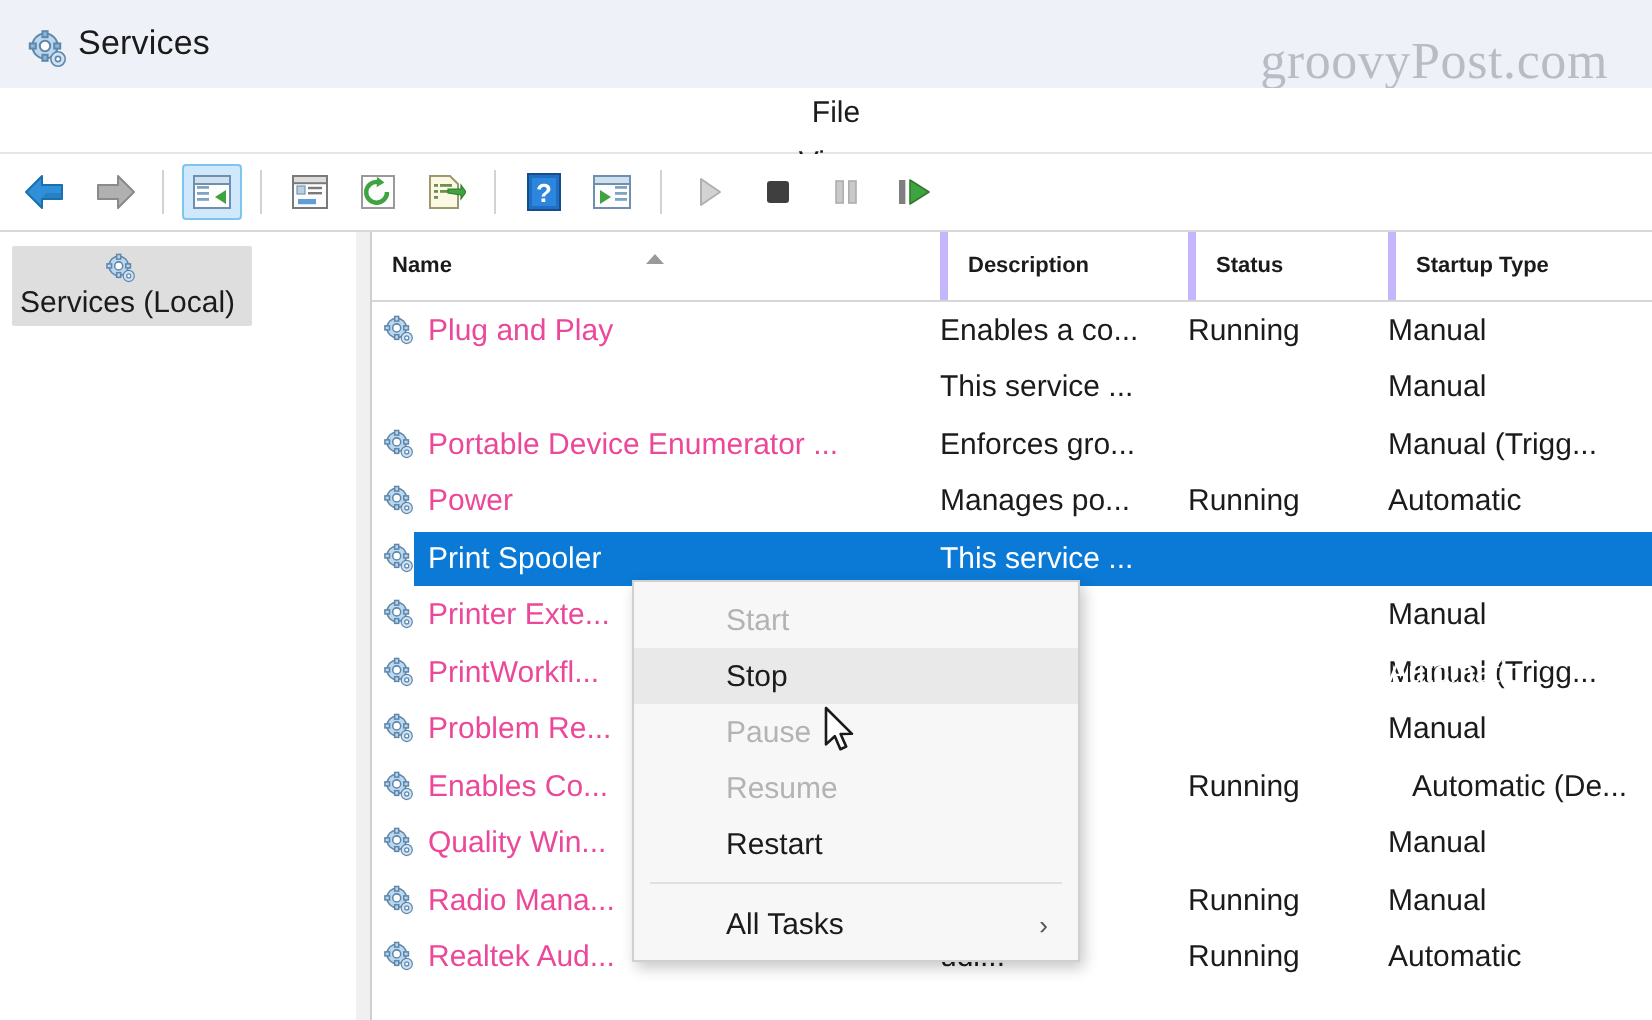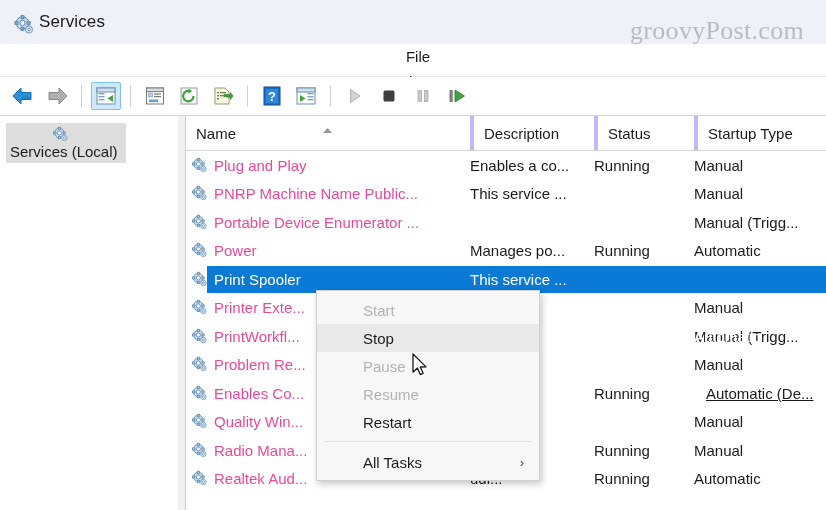--- a/index.html
+++ b/index.html
@@ -65,21 +65,21 @@
 
   .list-pane{position:absolute;left:186px;top:0;width:640px;height:394px;background:#fff;overflow:hidden;}
 
   
   .col-head{
     position:relative;height:34px;width:640px;background:#fff;
     border-bottom:1px solid #d6d6d6;
   }
   .col-head .cell{
     position:absolute;top:0;height:34px;display:flex;align-items:center;
-    font-size:15px;color:#1b1b1b;padding-left:10px;box-sizing:border-box;cursor:default;
+    font-size:11px;color:#1b1b1b;padding-left:10px;box-sizing:border-box;cursor:default;font-weight:bold;
   }
   .col-head .cell.div{border-left:4px solid #c4b5fd;}
   .sort-arrow{
     position:absolute;top:4px;left:136px;width:11px;height:7px;
   }
 
   
   .rows{position:relative;width:640px;height:360px;}
   .row{
     position:absolute;left:0;width:640px;height:28.5px;display:block;cursor:default;
@@ -319,37 +319,20 @@
                     <circle cx="16" cy="15.5" r="1.3" fill="#ffffff"></circle>
                   </g>
                 </svg></span>
               <span class="nmtext">Plug and Play</span>
             </div>
             <span class="c" style="left:284px;">Enables a co...</span>
             <span class="c" style="left:408px;">Running</span>
             <span class="c" style="left:508px;">Manual</span>
           </div>
           <div class="row" style="top: 28.5px;">
-            <div class="nm">
-              <span class="gear"><svg width="17" height="17" viewBox="0 0 22 22">
-                  <g fill="#bcd8ee" stroke="#5f87ab" stroke-width="1">
-                    <circle cx="9.5" cy="9" r="6.3"></circle>
-                    <circle cx="9.5" cy="9" r="2.6" fill="#ffffff"></circle>
-                    <rect x="8.2" y="1.6" width="2.6" height="3"></rect>
-                    <rect x="8.2" y="13.4" width="2.6" height="3"></rect>
-                    <rect x="1.9" y="7.7" width="3" height="2.6"></rect>
-                    <rect x="14.1" y="7.7" width="3" height="2.6"></rect>
-                  </g>
-                  <g fill="#cfe3f4" stroke="#5f87ab" stroke-width=".8">
-                    <circle cx="16" cy="15.5" r="3.6"></circle>
-                    <circle cx="16" cy="15.5" r="1.3" fill="#ffffff"></circle>
-                  </g>
-                </svg></span>
-              <span class="nmtext">PNRP Machine Name Public...</span>
-            </div>
             <span class="c" style="left:284px;">This service ...</span>
             <span class="c" style="left:408px;"></span>
             <span class="c" style="left:508px;">Manual</span>
           </div>
           <div class="row" style="top: 57px;">
             <div class="nm">
               <span class="gear"><svg width="17" height="17" viewBox="0 0 22 22">
                   <g fill="#bcd8ee" stroke="#5f87ab" stroke-width="1">
                     <circle cx="9.5" cy="9" r="6.3"></circle>
                     <circle cx="9.5" cy="9" r="2.6" fill="#ffffff"></circle>
@@ -358,20 +341,21 @@
                     <rect x="1.9" y="7.7" width="3" height="2.6"></rect>
                     <rect x="14.1" y="7.7" width="3" height="2.6"></rect>
                   </g>
                   <g fill="#cfe3f4" stroke="#5f87ab" stroke-width=".8">
                     <circle cx="16" cy="15.5" r="3.6"></circle>
                     <circle cx="16" cy="15.5" r="1.3" fill="#ffffff"></circle>
                   </g>
                 </svg></span>
               <span class="nmtext">Portable Device Enumerator ...</span>
             </div>
+            <span class="c" style="left:284px;">Enforces gro...</span>
             <span class="c" style="left:408px;"></span>
             <span class="c" style="left:508px;">Manual (Trigg...</span>
           </div>
           <div class="row" style="top: 85.5px;">
             <div class="nm">
               <span class="gear"><svg width="17" height="17" viewBox="0 0 22 22">
                   <g fill="#bcd8ee" stroke="#5f87ab" stroke-width="1">
                     <circle cx="9.5" cy="9" r="6.3"></circle>
                     <circle cx="9.5" cy="9" r="2.6" fill="#ffffff"></circle>
                     <rect x="8.2" y="1.6" width="2.6" height="3"></rect>
@@ -492,21 +476,21 @@
                   </g>
                   <g fill="#cfe3f4" stroke="#5f87ab" stroke-width=".8">
                     <circle cx="16" cy="15.5" r="3.6"></circle>
                     <circle cx="16" cy="15.5" r="1.3" fill="#ffffff"></circle>
                   </g>
                 </svg></span>
               <span class="nmtext">Enables Co...</span>
             </div>
             <span class="c" style="left:284px;">ce ...</span>
             <span class="c" style="left:408px;">Running</span>
-            <span class="c" style="left:520px;text-decoration:underline;">Automatic (De...</span>
+            <span class="c" style="left:520px;">Automatic (De...</span>
           </div>
           <div class="row" style="top: 256.5px;">
             <div class="nm">
               <span class="gear"><svg width="17" height="17" viewBox="0 0 22 22">
                   <g fill="#bcd8ee" stroke="#5f87ab" stroke-width="1">
                     <circle cx="9.5" cy="9" r="6.3"></circle>
                     <circle cx="9.5" cy="9" r="2.6" fill="#ffffff"></circle>
                     <rect x="8.2" y="1.6" width="2.6" height="3"></rect>
                     <rect x="8.2" y="13.4" width="2.6" height="3"></rect>
                     <rect x="1.9" y="7.7" width="3" height="2.6"></rect>

